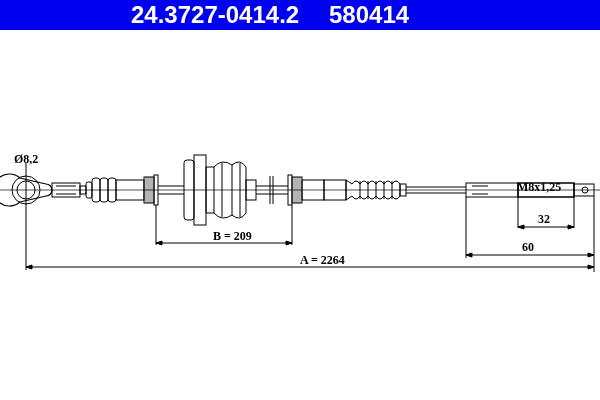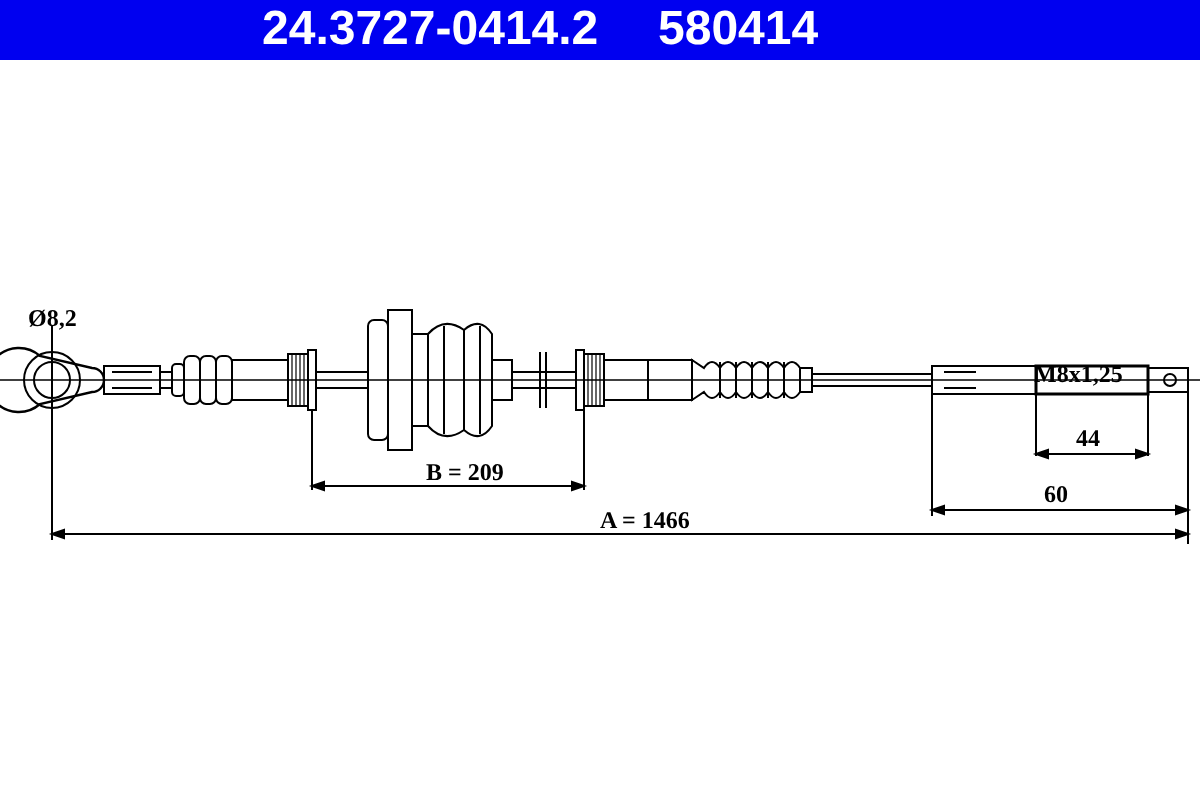--- a/index.html
+++ b/index.html
@@ -126,15 +126,15 @@
 
     <line x1="26" y1="267" x2="594" y2="267"></line>
     <polygon points="26,267 32,265 32,269"></polygon>
     <polygon points="594,267 588,265 588,269"></polygon>
   </g>
 </svg>
 
 <span class="lbl" style="left:14px; top:152px;">Ø8,2</span>
 <span class="lbl" style="left:517px; top:180px;">M8x1,25</span>
 <span class="lbl" style="left:213px; top:229px;">B = 209</span>
-<span class="lbl" style="left:538px; top:212px;">44</span>
+<span class="lbl" style="left:538px; top:212px;">32</span>
 <span class="lbl" style="left:522px; top:240px;">60</span>
-<span class="lbl" style="left:300px; top:253px;">A = 1466</span>
+<span class="lbl" style="left:300px; top:253px;">A = 2264</span>
 
 </body></html>

